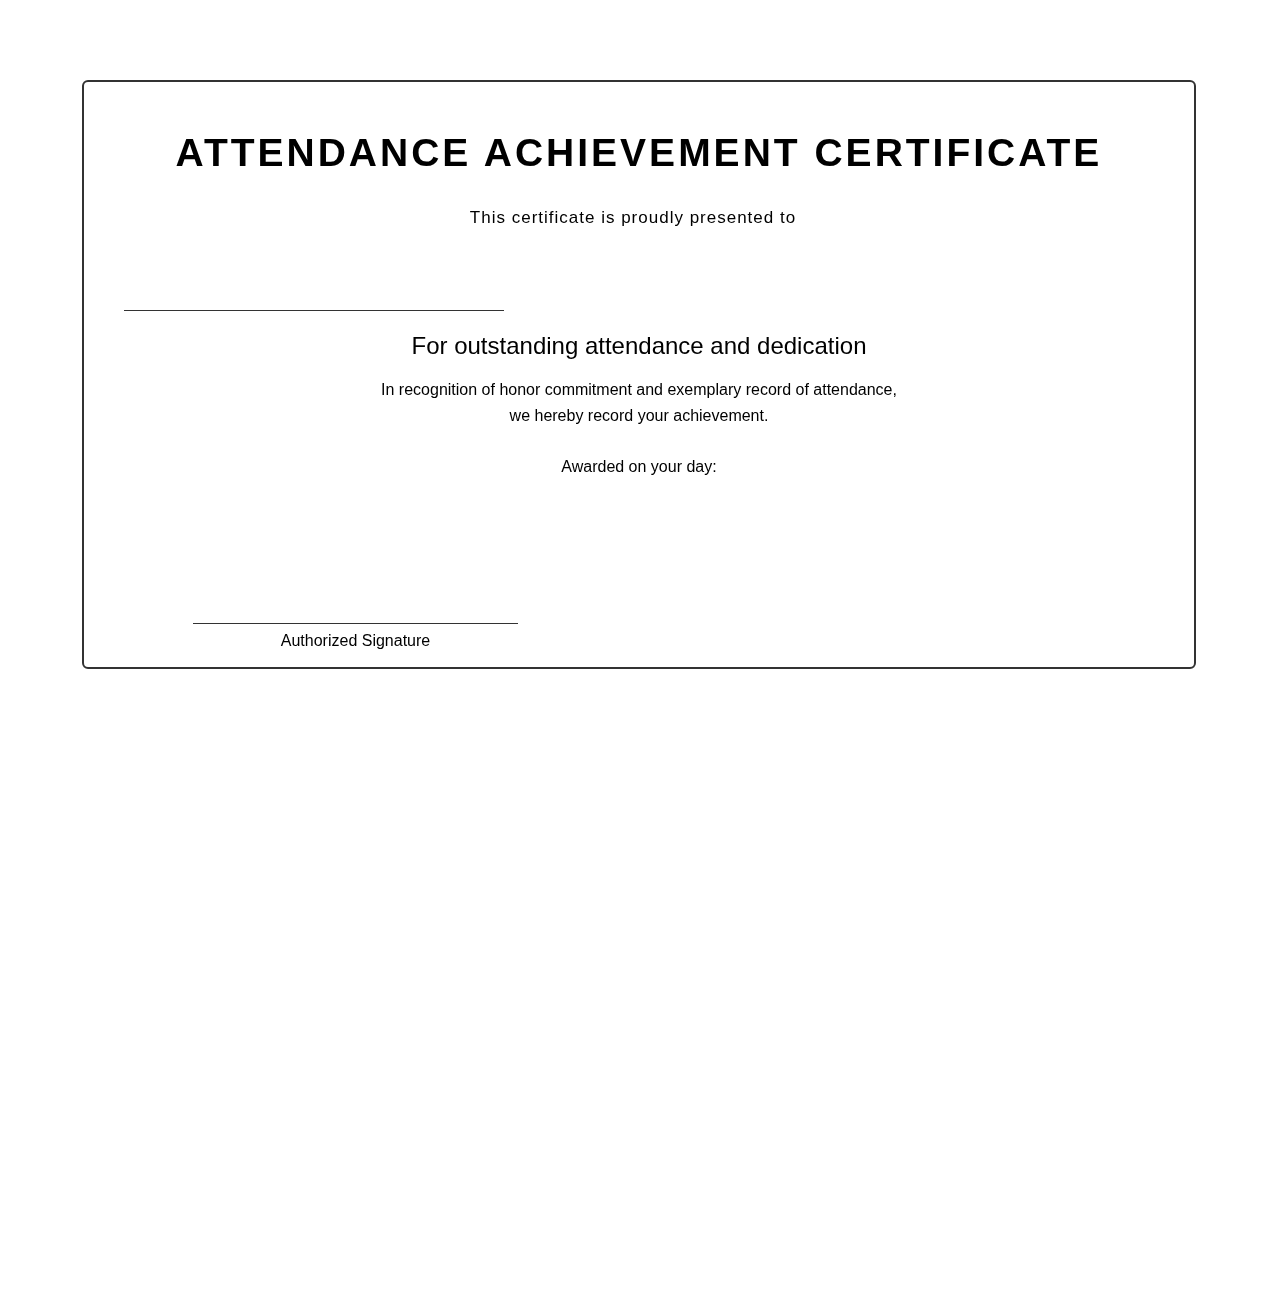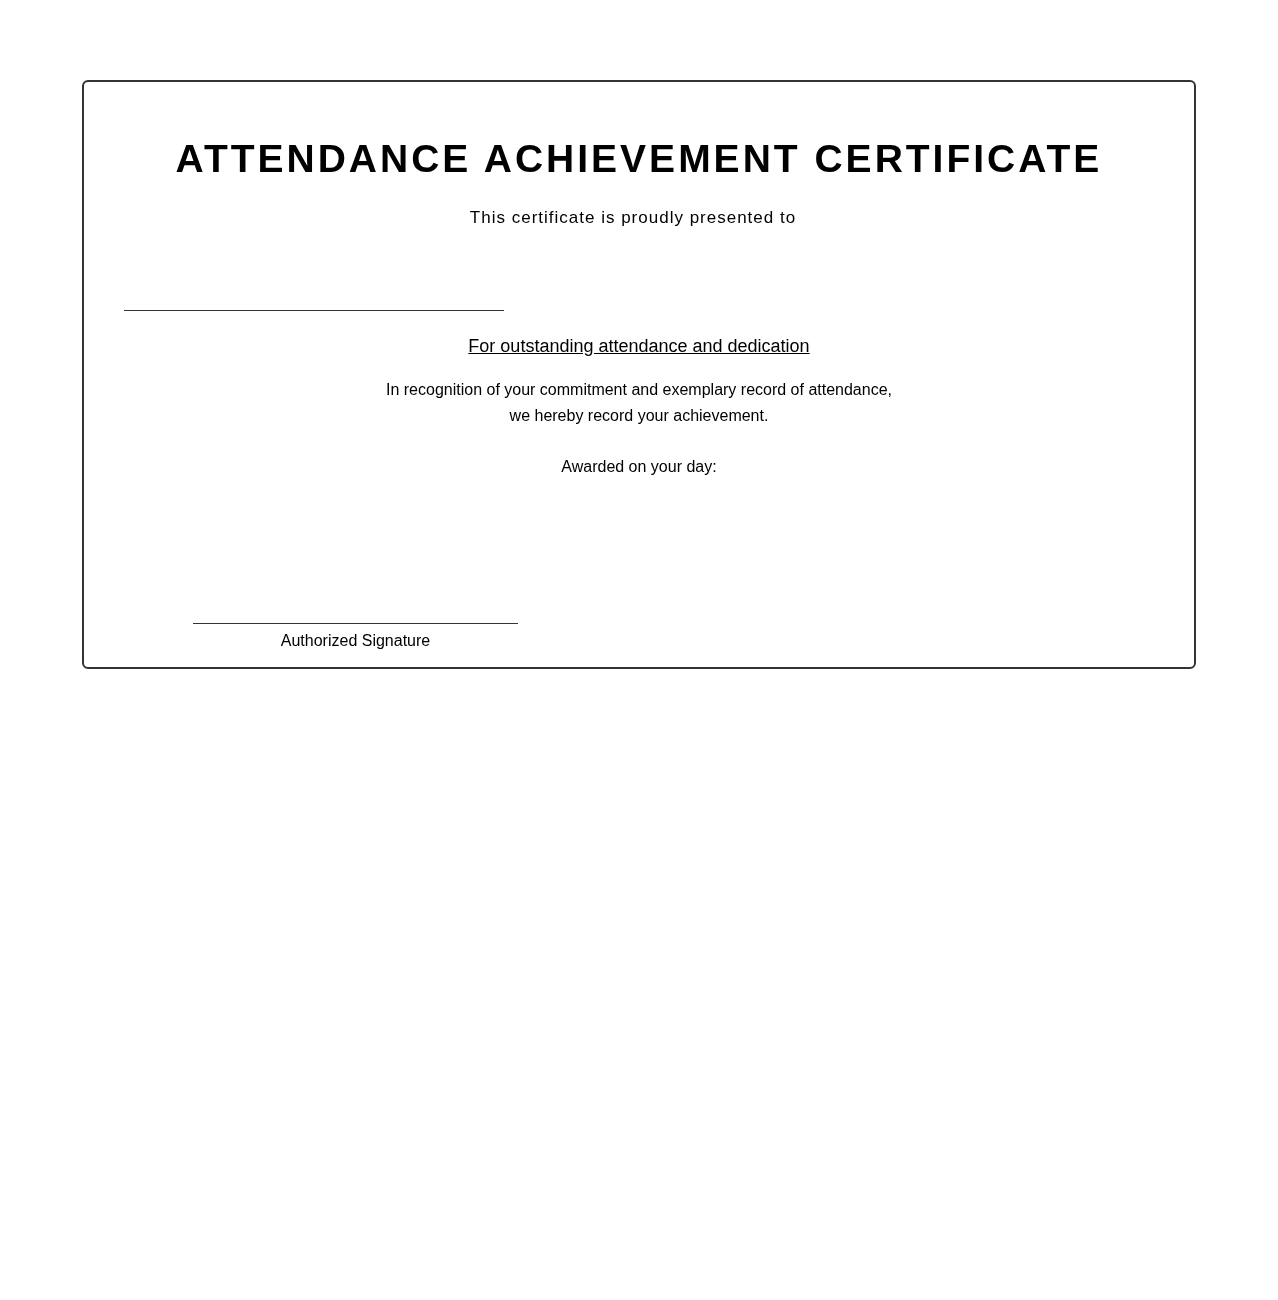--- a/index.html
+++ b/index.html
@@ -24,21 +24,21 @@
     .title {
       position: absolute;
       left: 0;
       right: 0;
       top: 40px;
       text-align: center;
       font-size: 39px;
       font-weight: bold;
       letter-spacing: 3px;
       line-height: 46px;
-      margin: 14px;
+      margin: 8px;
     }
     .subtitle {
       position: absolute;
       left: 0; right: 12px;
       top: 125px;
       text-align: center;
       font-size: 17px;
       letter-spacing: 1px;
       line-height: 22px;
     }
@@ -48,23 +48,22 @@
       top: 228px;
       width: 380px;
       height: 0;
       border-top: 1px solid #333333;
     }
     .reason {
       position: absolute;
       left: 0; right: 0;
       top: 253px;
       text-align: center;
-      font-size: 18px;
+      font-size: 24px;
       line-height: 22px;
-      text-decoration: underline;
     }
     .body-text {
       position: absolute;
       left: 0; right: 0;
       top: 295px;
       text-align: center;
       font-size: 16px;
       line-height: 26px;
     }
     .awarded {
@@ -101,21 +100,21 @@
 <div class="certificate">
   <h1 class="title">ATTENDANCE ACHIEVEMENT CERTIFICATE</h1>
 
   <div class="subtitle">This certificate is proudly presented to</div>
 
   <div class="name-line"></div>
 
   <div class="reason">For outstanding attendance and dedication</div>
 
   <div class="body-text">
-    <div>In recognition of your commitment and exemplary record of attendance,</div>
+    <div>In recognition of honor commitment and exemplary record of attendance,</div>
     <div>we hereby record your achievement.</div>
   </div>
 
   <div class="awarded">Awarded on your day:</div>
 
   <div class="sig-block left">
     <div class="sig-line"></div>
     <div class="sig-label">Authorized Signature</div>
   </div>
 

